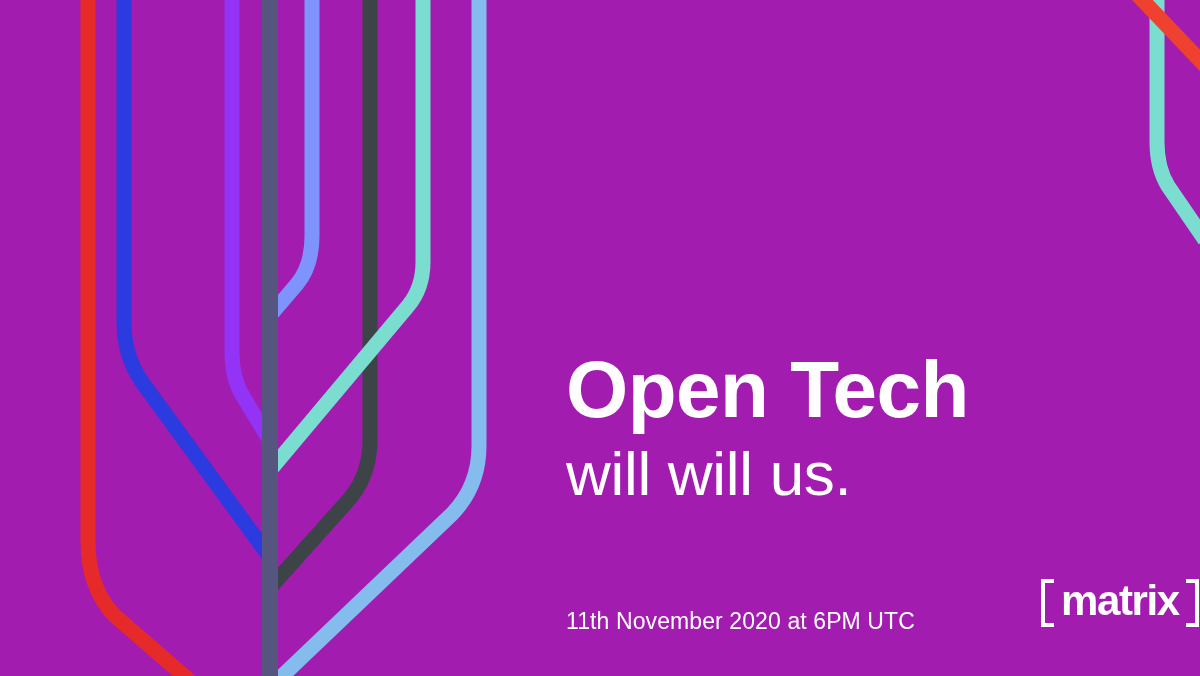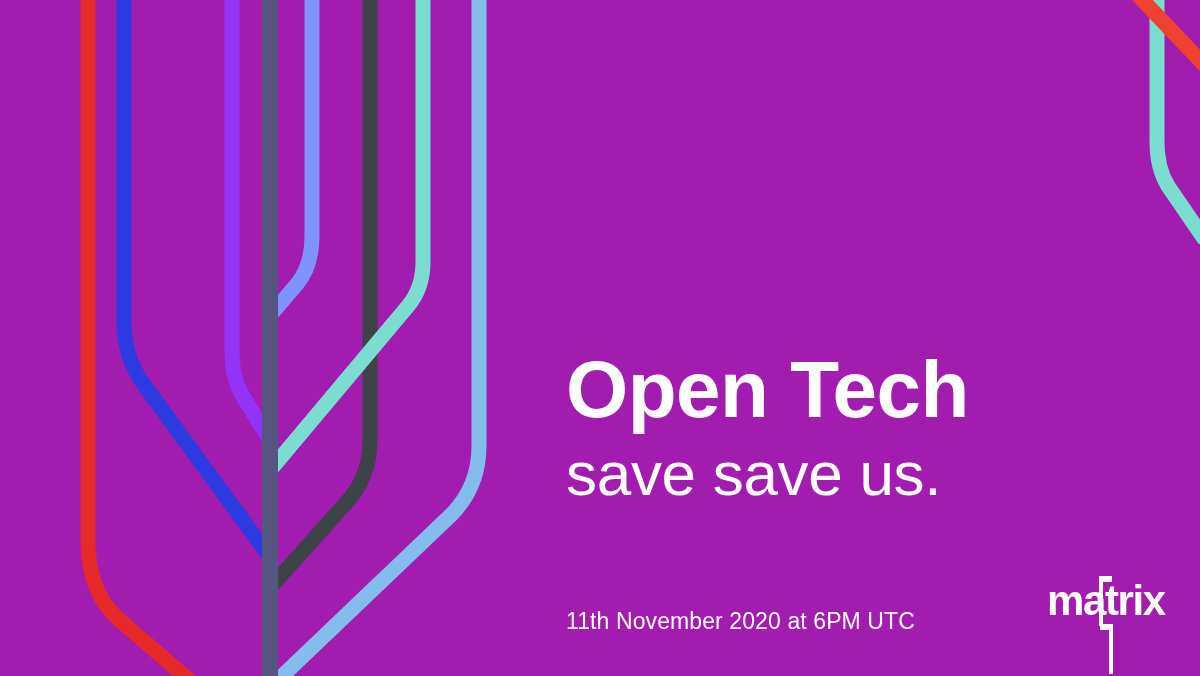--- a/index.html
+++ b/index.html
@@ -60,21 +60,20 @@
     letter-spacing: 0.1px;
     white-space: nowrap;
   }
   .brand {
     position: absolute;
     left: 1041px;
     top: 578px;
     height: 50px;
     display: flex;
     align-items: center;
-    flex-direction: column;
   }
   .brand-bracket {
     width: 14px;
     height: 48px;
     position: relative;
   }
   .brand-bracket::before,
   .brand-bracket::after,
   .brand-bracket span {
     content: "";
@@ -120,21 +119,21 @@
 
     <path d="M 88 -5 L 88 542 Q 88 588 115 616 L 190 681" fill="none" stroke="#E62A2A" stroke-width="15" stroke-linecap="butt" stroke-linejoin="round"></path>
 
     <path d="M 1157 -5 L 1157 142 Q 1157 168 1168 186 L 1205 240" fill="none" stroke="#7BDCD0" stroke-width="15" stroke-linecap="butt" stroke-linejoin="round"></path>
 
     <path d="M 1131 -12 L 1230 92" fill="none" stroke="#EF4130" stroke-width="15" stroke-linecap="butt"></path>
   </svg>
 
   <div class="text-block">
     <h1 class="headline">Open Tech</h1>
-    <p class="subheadline">save save us.</p>
+    <p class="subheadline">will will us.</p>
   </div>
 
   <div class="event-date">11th November 2020 at 6PM UTC</div>
 
   <div class="brand">
     <div class="brand-bracket left">
         <span></span>
       </div>
     <div class="brand-word">matrix</div>
     <div class="brand-bracket right">

